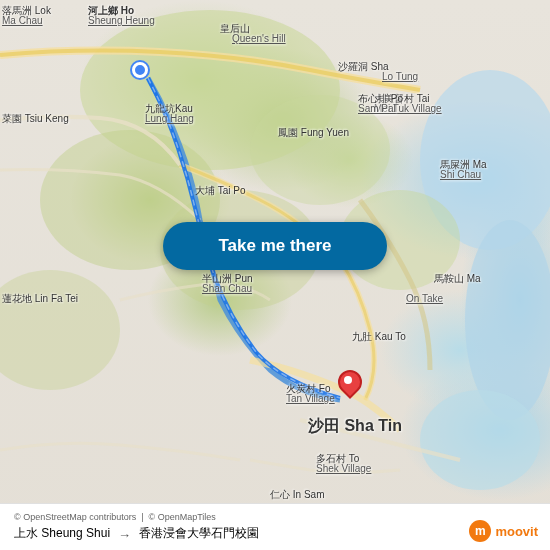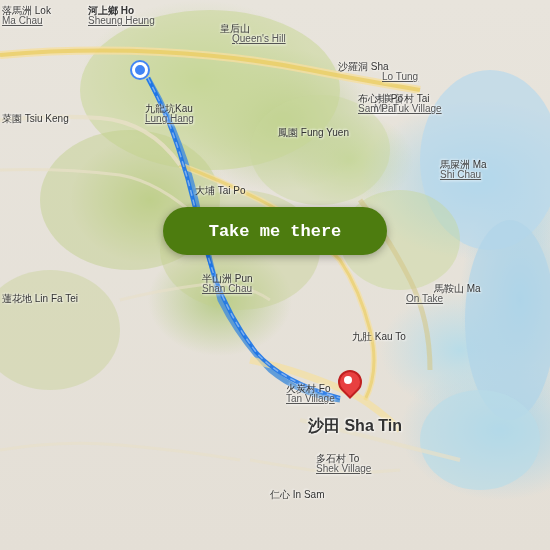--- a/index.html
+++ b/index.html
@@ -37,37 +37,36 @@
     
     #roads {
       position: absolute;
       top: 0; left: 0;
       width: 100%; height: 100%;
     }
 
     
     #take-me-there-btn {
       position: absolute;
-      top: 207px;
+      top: 222px;
       left: 163px;
       width: 224px;
       height: 48px;
-      background-color: #4d7c0f;
+      background-color: #0369a1;
       color: white;
       border: none;
       border-radius: 24px;
       font-size: 17px;
       font-weight: 600;
       cursor: pointer;
       box-shadow: 0 2px 8px rgba(0,0,0,0.3);
       display: flex;
       align-items: center;
       justify-content: center;
       z-index: 20;
-      font-family: Liberation Mono, monospace;
     }
 
     
     .map-label {
       position: absolute;
       font-size: 10px;
       color: #333;
       font-weight: 500;
       white-space: nowrap;
       text-shadow: 1px 1px 2px rgba(255,255,255,0.8), -1px -1px 2px rgba(255,255,255,0.8);
@@ -253,35 +252,53 @@
   <div class="map-label" style="left:358px; top:92px;">布心排 Po</div>
   <div class="map-label map-label-en" style="left:358px; top:103px;">Sam Pal</div>
 
   <div class="map-label" style="left:195px; top:184px;">大埔 Tai Po</div>
 
   <div class="map-label" style="left:2px; top:292px;">蓮花地 Lin Fa Tei</div>
 
   <div class="map-label" style="left:202px; top:272px;">半山洲 Pun</div>
   <div class="map-label map-label-en" style="left:202px; top:283px;">Shan Chau</div>
 
-  <div class="map-label" style="left:406px; top:282px;padding-left:28px;">馬鞍山 Ma</div>
+  <div class="map-label" style="left:406px; top:272px;padding-left:28px;">馬鞍山 Ma</div>
   <div class="map-label map-label-en" style="left:406px; top:293px;">On Take</div>
 
   <div class="map-label" style="left:352px; top:330px;">九肚 Kau To</div>
 
   <div class="map-label" style="left:286px; top:382px;">火炭村 Fo</div>
   <div class="map-label map-label-en" style="left:286px; top:393px;">Tan Village</div>
 
   <div class="map-label" style="left:308px; top:416px; font-size:16px; font-weight:bold;">沙田 Sha Tin</div>
 
   <div class="map-label" style="left:316px; top:452px;">多石村 To</div>
   <div class="map-label map-label-en" style="left:316px; top:463px;">Shek Village</div>
 
   <div class="map-label" style="left:270px; top:488px;">仁心 In Sam</div>
 
   <div class="origin-dot" style="left:140px; top:70px; transform:translate(-50%,-50%);"></div>
 
   <div class="location-pin" style="left:338px; top:370px;"></div>
 
   <button id="take-me-there-btn">Take me there</button>
 
+  <div id="route-info">
+    <div id="route-info-content">
+      <span id="attribution">
+        <span>© OpenStreetMap contributors</span>
+        &nbsp;|&nbsp;
+        <span>© OpenMapTiles</span>
+      </span>
+      <div id="moovit-logo">
+        <div class="moovit-circle">m</div>
+        <span class="moovit-text">moovit</span>
+      </div>
+    </div>
+    <div style="display:flex; align-items:center; gap:4px; margin-top:3px; font-size:12px;">
+      <span>上水 Sheung Shui</span>
+      <span class="arrow-icon">→</span>
+      <span>香港浸會大學石門校園</span>
+    </div>
+  </div>
 
 </div>
 
 </body></html>

